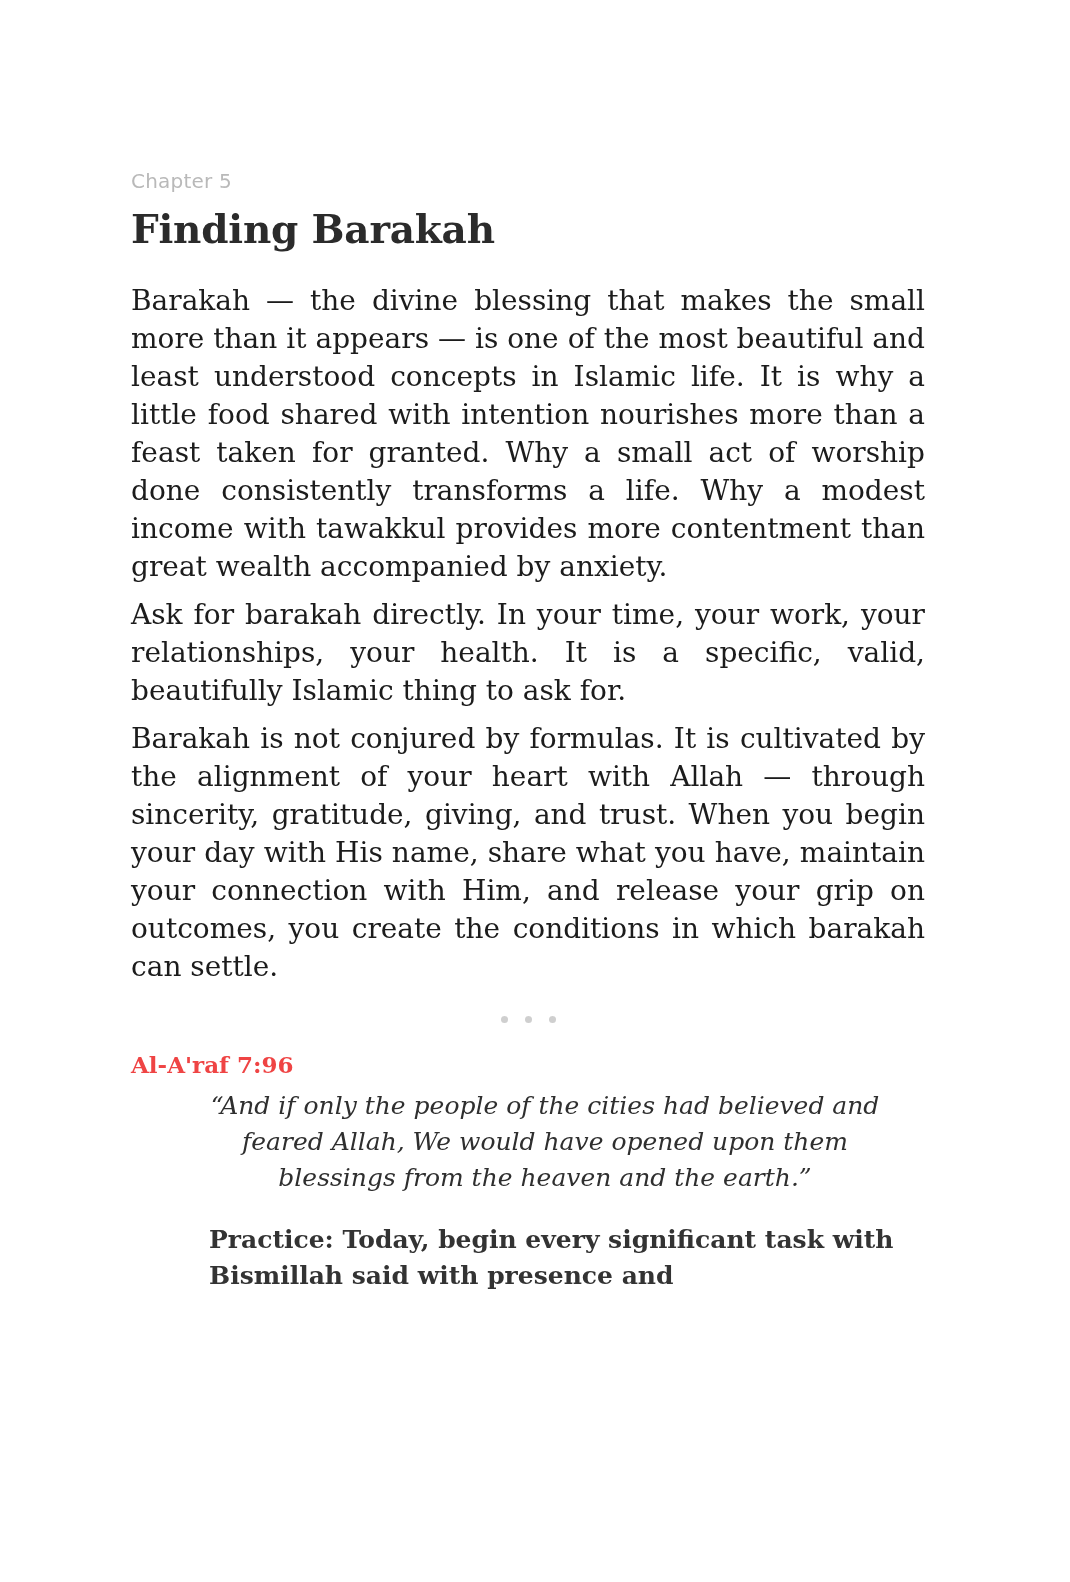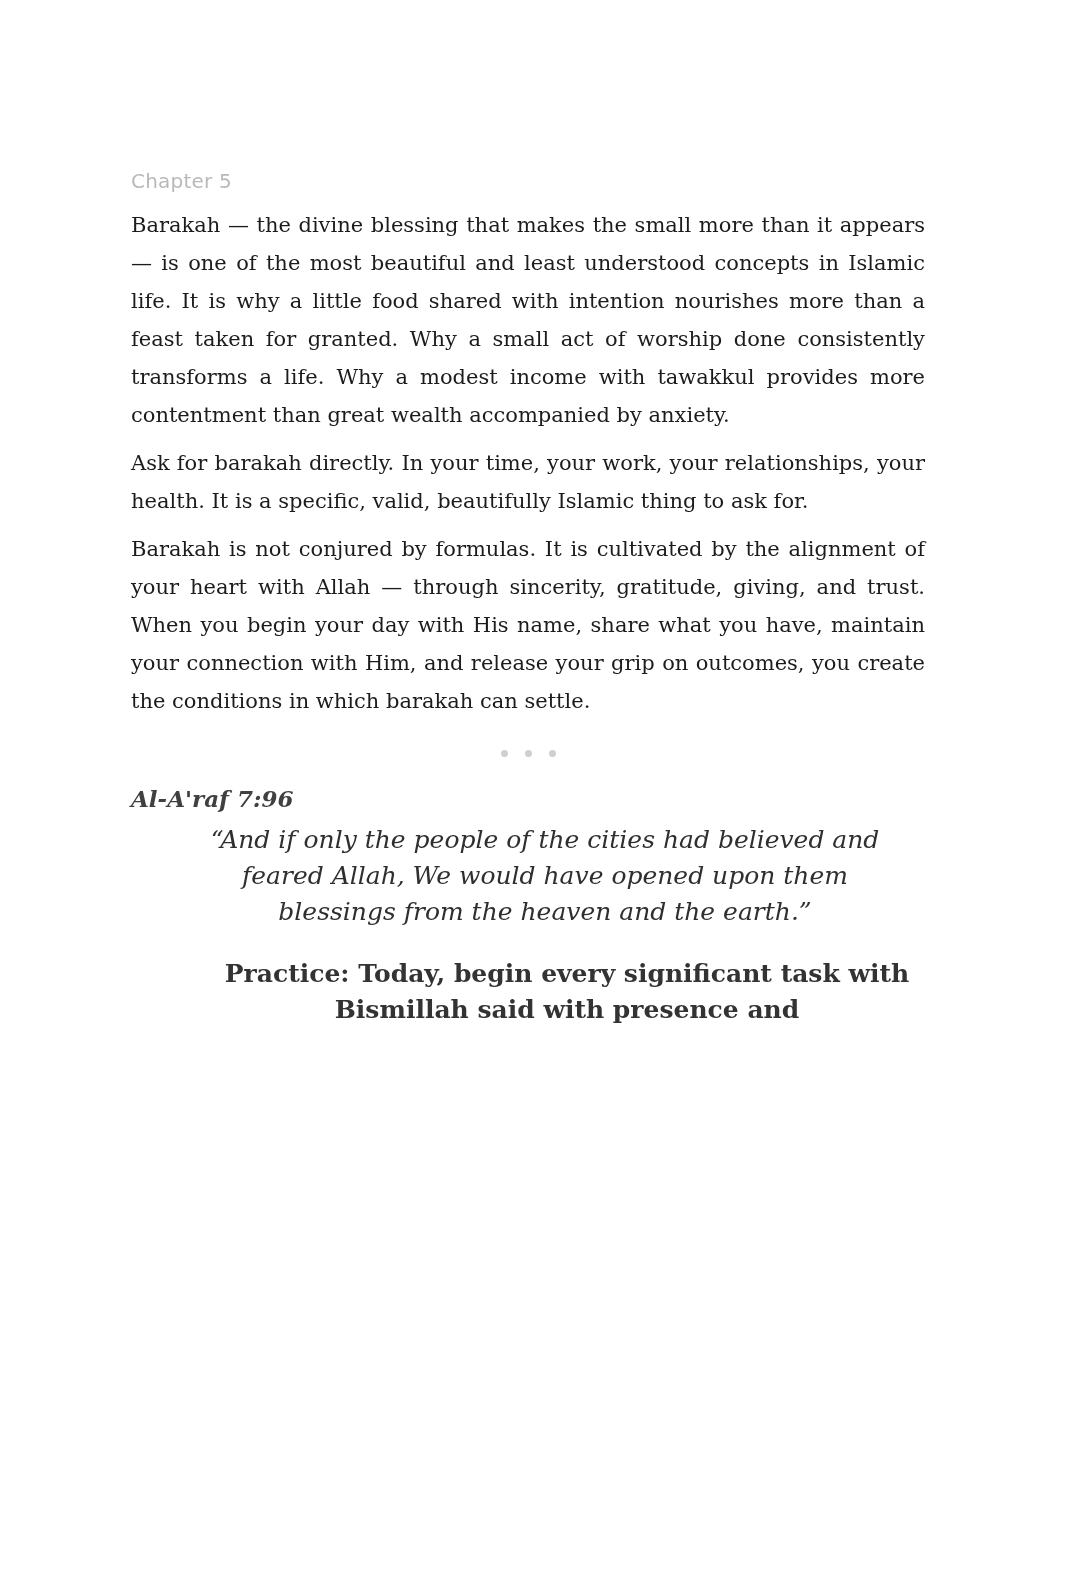--- a/index.html
+++ b/index.html
@@ -44,21 +44,21 @@
     margin: 0 0 30px 0;
     letter-spacing: -0.2px;
   }
 
   .body-col {
     width: 794px;
   }
 
   p.body-par {
     font-family: "DejaVu Serif", "Liberation Serif", serif;
-    font-size: 21px;
+    font-size: 28px;
     line-height: 38px;
     color: #1c1c1c;
     text-align: justify;
     text-justify: inter-word;
     margin: 0 0 10px 0;
     hyphens: none;
   }
 
   .divider {
     width: 794px;
@@ -80,23 +80,22 @@
   .quote-block {
     width: 794px;
     margin-top: 12px;
   }
 
   .quote-ref {
     font-family: "DejaVu Serif", "Liberation Serif", serif;
     font-weight: bold;
     font-size: 23px;
     line-height: 30px;
-    color: #404040;
+    color: #ef4444;
     margin: 0 0 8px 0;
-    font-style: italic;
   }
 
   .quote-indent {
     padding-left: 78px;
   }
 
   .quote-text {
     font-family: "DejaVu Serif", "Liberation Serif", serif;
     font-style: italic;
     font-size: 25px;
@@ -108,30 +107,31 @@
   }
 
   .practice-text {
     font-family: "DejaVu Serif", "Liberation Serif", serif;
     font-weight: bold;
     font-size: 25px;
     line-height: 36px;
     color: #333333;
     margin: 0;
     max-width: 726px;
-    text-align: center;
+    text-align: left;
   }
 </style>
 </head>
 <body>
 
 <div class="page">
 
   <div class="chapter-label">Chapter 5</div>
 
+  <h1 class="chapter-title">Finding Barakah</h1>
 
   <div class="body-col">
     <p class="body-par">Barakah — the divine blessing that makes the small more than it appears — is one of the most beautiful and least understood concepts in Islamic life. It is why a little food shared with intention nourishes more than a feast taken for granted. Why a small act of worship done consistently transforms a life. Why a modest income with tawakkul provides more contentment than great wealth accompanied by anxiety.</p>
     <p class="body-par">Ask for barakah directly. In your time, your work, your relationships, your health. It is a specific, valid, beautifully Islamic thing to ask for.</p>
     <p class="body-par">Barakah is not conjured by formulas. It is cultivated by the alignment of your heart with Allah — through sincerity, gratitude, giving, and trust. When you begin your day with His name, share what you have, maintain your connection with Him, and release your grip on outcomes, you create the conditions in which barakah can settle.</p>
   </div>
 
   <div class="divider">
     <span class="dot"></span>
     <span class="dot"></span>

